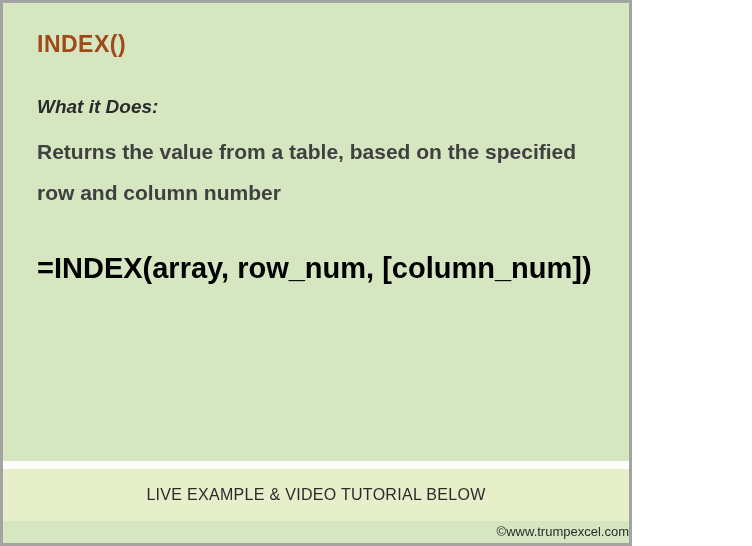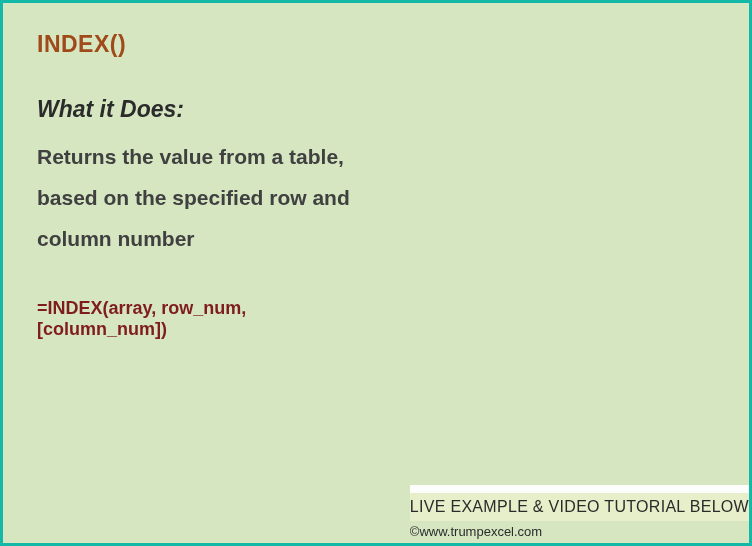--- a/index.html
+++ b/index.html
@@ -7,76 +7,76 @@
       padding: 0;
       box-sizing: border-box;
     }
     body {
       width: 752px;
       height: 546px;
       background: #fff;
       font-family: Verdana, Geneva, sans-serif;
     }
     .container {
-      width: 752px;
+      width: 632px;
       height: 546px;
-      border: 3px solid #14b8a6;
+      border: 3px solid #a3a3a3;
       background: #d5e6c1;
       position: relative;
       display: flex;
-      flex-direction: row;
+      flex-direction: column;
     }
     .content {
       flex: 1;
       padding: 28px 34px 0 34px;
     }
     .fn-title {
       color: #a04a1a;
       font-weight: bold;
       font-size: 23px;
       letter-spacing: 0.5px;
       margin-bottom: 38px;
     }
     .section-label {
       font-style: italic;
       font-weight: bold;
-      font-size: 23px;
+      font-size: 19px;
       color: #2b2b2b;
       margin-bottom: 14px;
     }
     .description {
       color: #404040;
       font-weight: bold;
       font-size: 21px;
       line-height: 1.95;
       margin-bottom: 38px;
     }
     .syntax {
-      color: #7f1d1d;
+      color: #000000;
       font-weight: bold;
-      font-size: 18px;
+      font-size: 29px;
     }
     .footer {
       margin-top: auto;
     }
     .footer-sep {
       height: 8px;
       background: #fdfdfb;
     }
     .footer-band {
       background: #e6efc9;
       text-align: center;
       font-size: 16px;
       color: #2b2b2b;
-      padding: 5px 0;
+      padding: 17px 0;
       letter-spacing: 0.3px;
     }
     .footer-credit {
       background: #d5e6c1;
-      text-align: left;
+      text-align: right;
       font-size: 13px;
       color: #2b2b2b;
       padding: 3px 0 4px 0;
     }
   </style>
 </head>
 <body>
 
 <div class="container">
   <div class="content">

